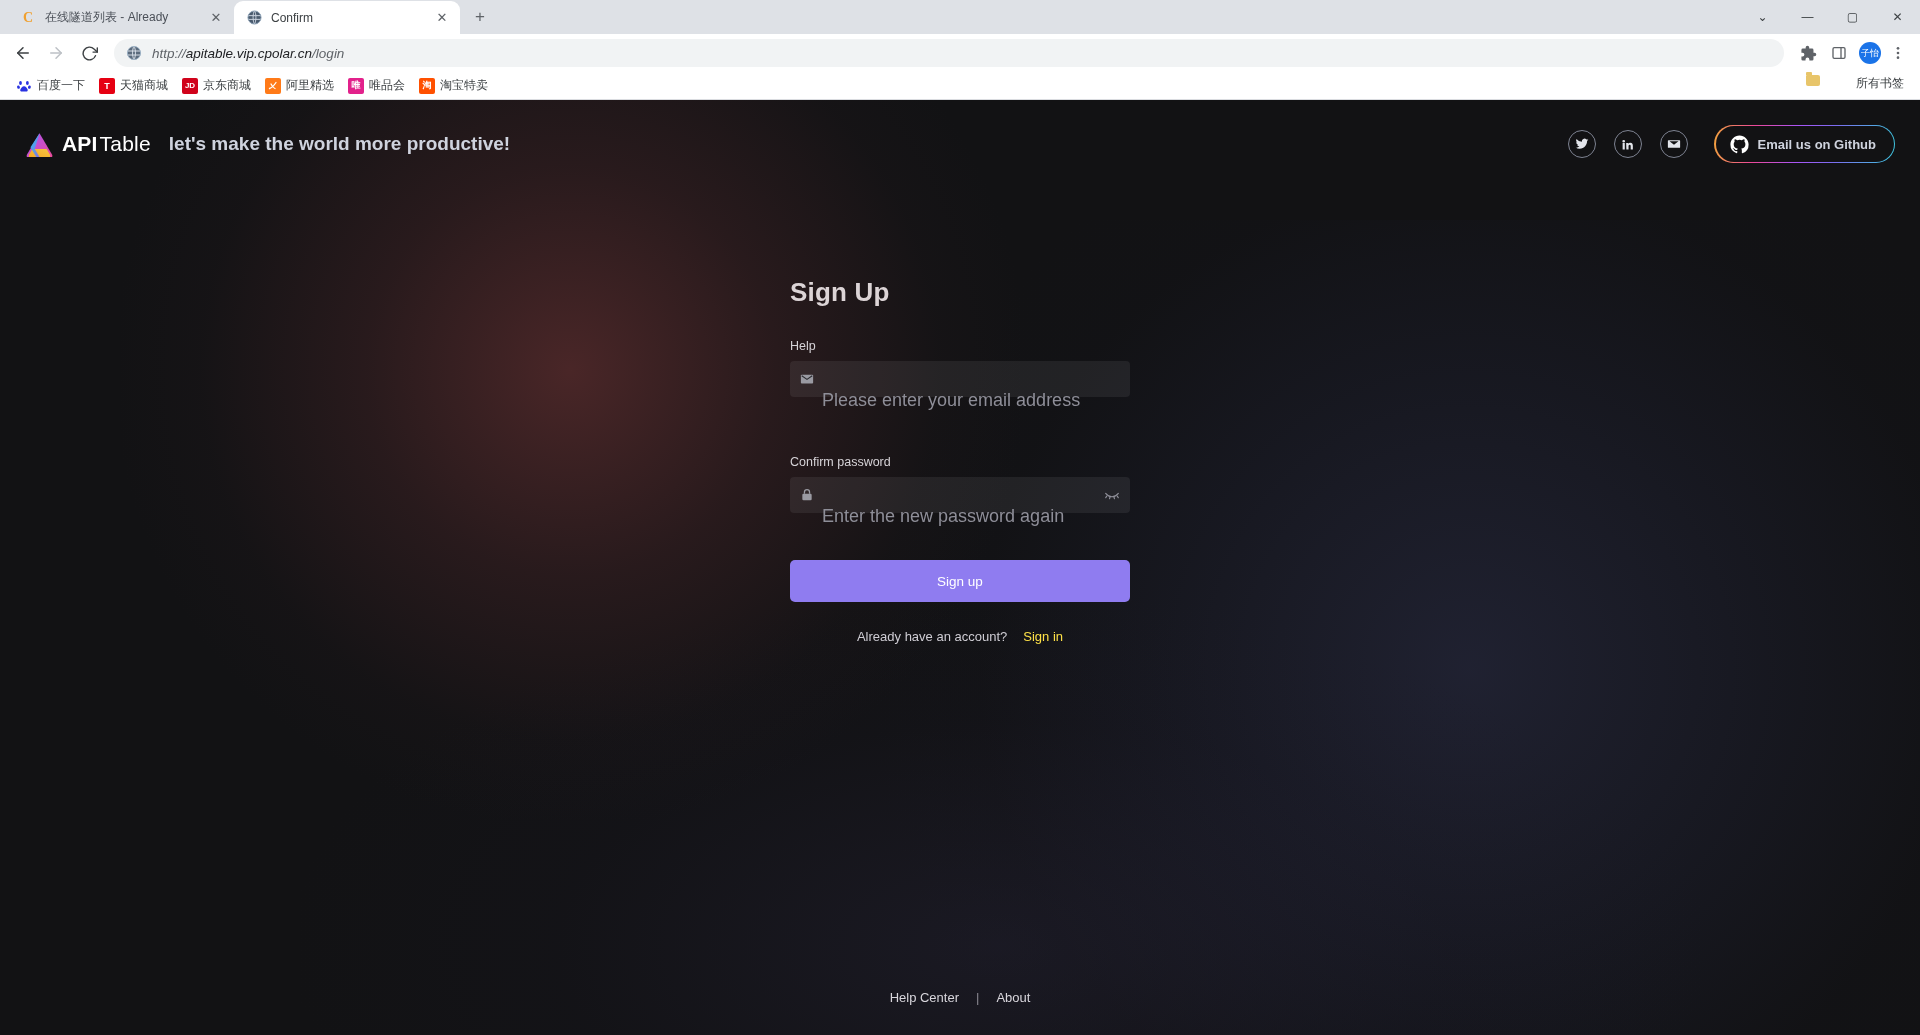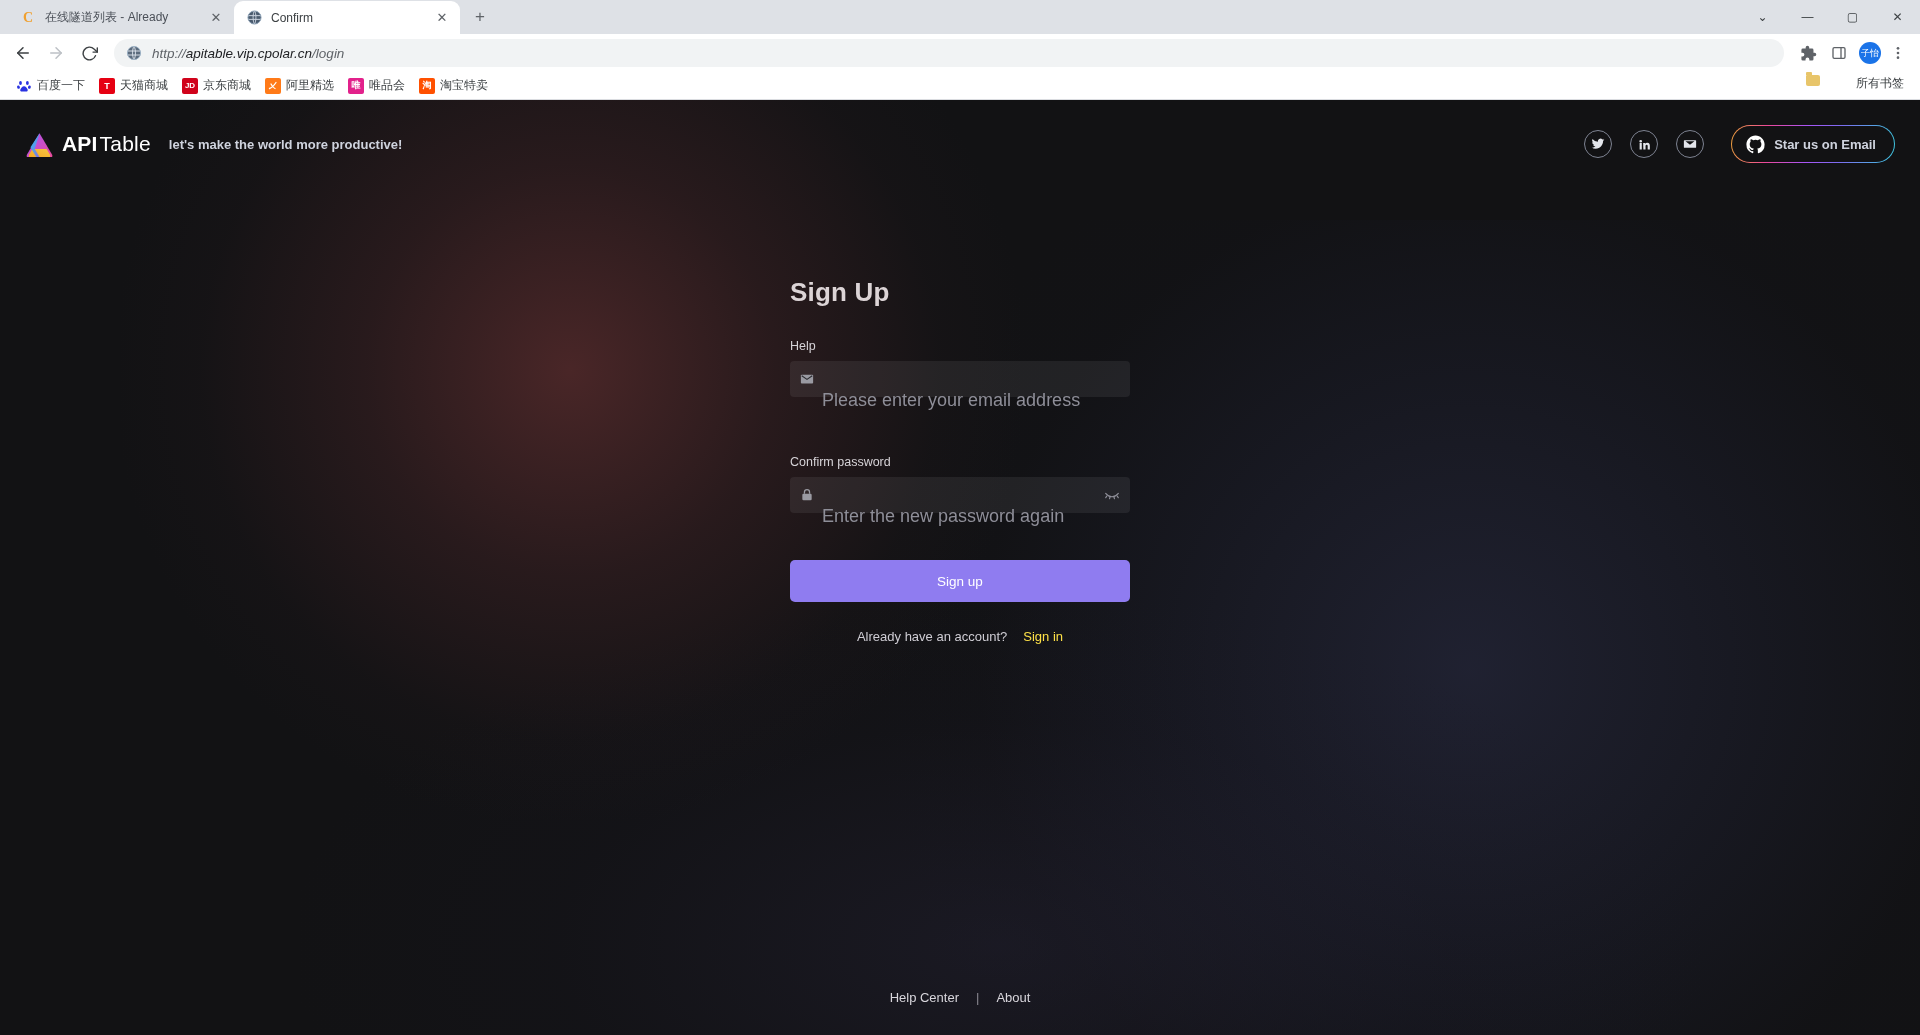--- a/index.html
+++ b/index.html
@@ -133,21 +133,21 @@
   .site-header {
     position: relative; z-index: 5; height: 88px;
     display: flex; align-items: center; padding: 0 26px;
   }
   .logo-wrap { display: flex; align-items: center; }
   .logo-mark { width: 27px; height: 25px; margin-right: 9px; flex: 0 0 27px; }
   .logo-text { font-size: 21px; letter-spacing: .2px; color: #fff; display: flex; align-items: baseline; }
   .logo-api { font-weight: bold; }
   .logo-table { font-weight: 300; margin-left: 2px; }
   .tagline {
-    margin-left: 18px; font-size: 13px; font-weight: bold; color: #cfd3de;
+    margin-left: 18px; font-size: 19px; font-weight: bold; color: #cfd3de;
   }
   .header-right { margin-left: auto; display: flex; align-items: center; }
   .soc {
     width: 28px; height: 28px; border-radius: 50%; border: 1px solid #7e8392;
     display: flex; align-items: center; justify-content: center;
     margin-left: 18px; color: #e4e6ec;
   }
   .gh-btn {
     margin-left: 28px; height: 36px; padding: 0 18px 0 14px; border-radius: 18px;
     display: flex; align-items: center;
@@ -397,21 +397,21 @@
         </div>
         <div class="soc">
           <svg width="14" height="14" viewBox="0 0 24 24" fill="currentColor">
               <path d="M2.5 5.5h19c.55 0 1 .45 1 1v11c0 .55-.45 1-1 1h-19c-.55 0-1-.45-1-1v-11c0-.55.45-1 1-1zm1.8 1.9L12 13.1l7.7-5.7z"></path>
             </svg>
         </div>
         <div class="gh-btn">
           <svg class="gh-ico" viewBox="0 0 24 24" fill="currentColor">
               <path d="M12 .5C5.73.5.5 5.73.5 12a11.5 11.5 0 0 0 7.86 10.92c.58.1.79-.25.79-.56v-2c-3.2.7-3.88-1.37-3.88-1.37-.53-1.35-1.29-1.71-1.29-1.71-1.05-.72.08-.7.08-.7 1.16.08 1.77 1.2 1.77 1.2 1.03 1.77 2.71 1.26 3.37.96.1-.75.4-1.26.73-1.55-2.55-.29-5.24-1.28-5.24-5.7 0-1.26.45-2.29 1.19-3.1-.12-.29-.52-1.47.11-3.06 0 0 .97-.31 3.18 1.18a11 11 0 0 1 5.79 0c2.2-1.49 3.17-1.18 3.17-1.18.64 1.59.24 2.77.12 3.06.74.81 1.19 1.84 1.19 3.1 0 4.43-2.7 5.41-5.26 5.69.41.36.78 1.06.78 2.14v3.17c0 .31.21.67.8.56A11.5 11.5 0 0 0 23.5 12C23.5 5.73 18.27.5 12 .5z"></path>
             </svg>
-          <span class="gh-label">Star us on Email</span>
+          <span class="gh-label">Email us on Github</span>
         </div>
       </div>
     </div>
 
     <div class="main">
       <div class="form-box">
 
         <div class="title">Sign Up</div>
 
         <div class="gap-1"></div>

